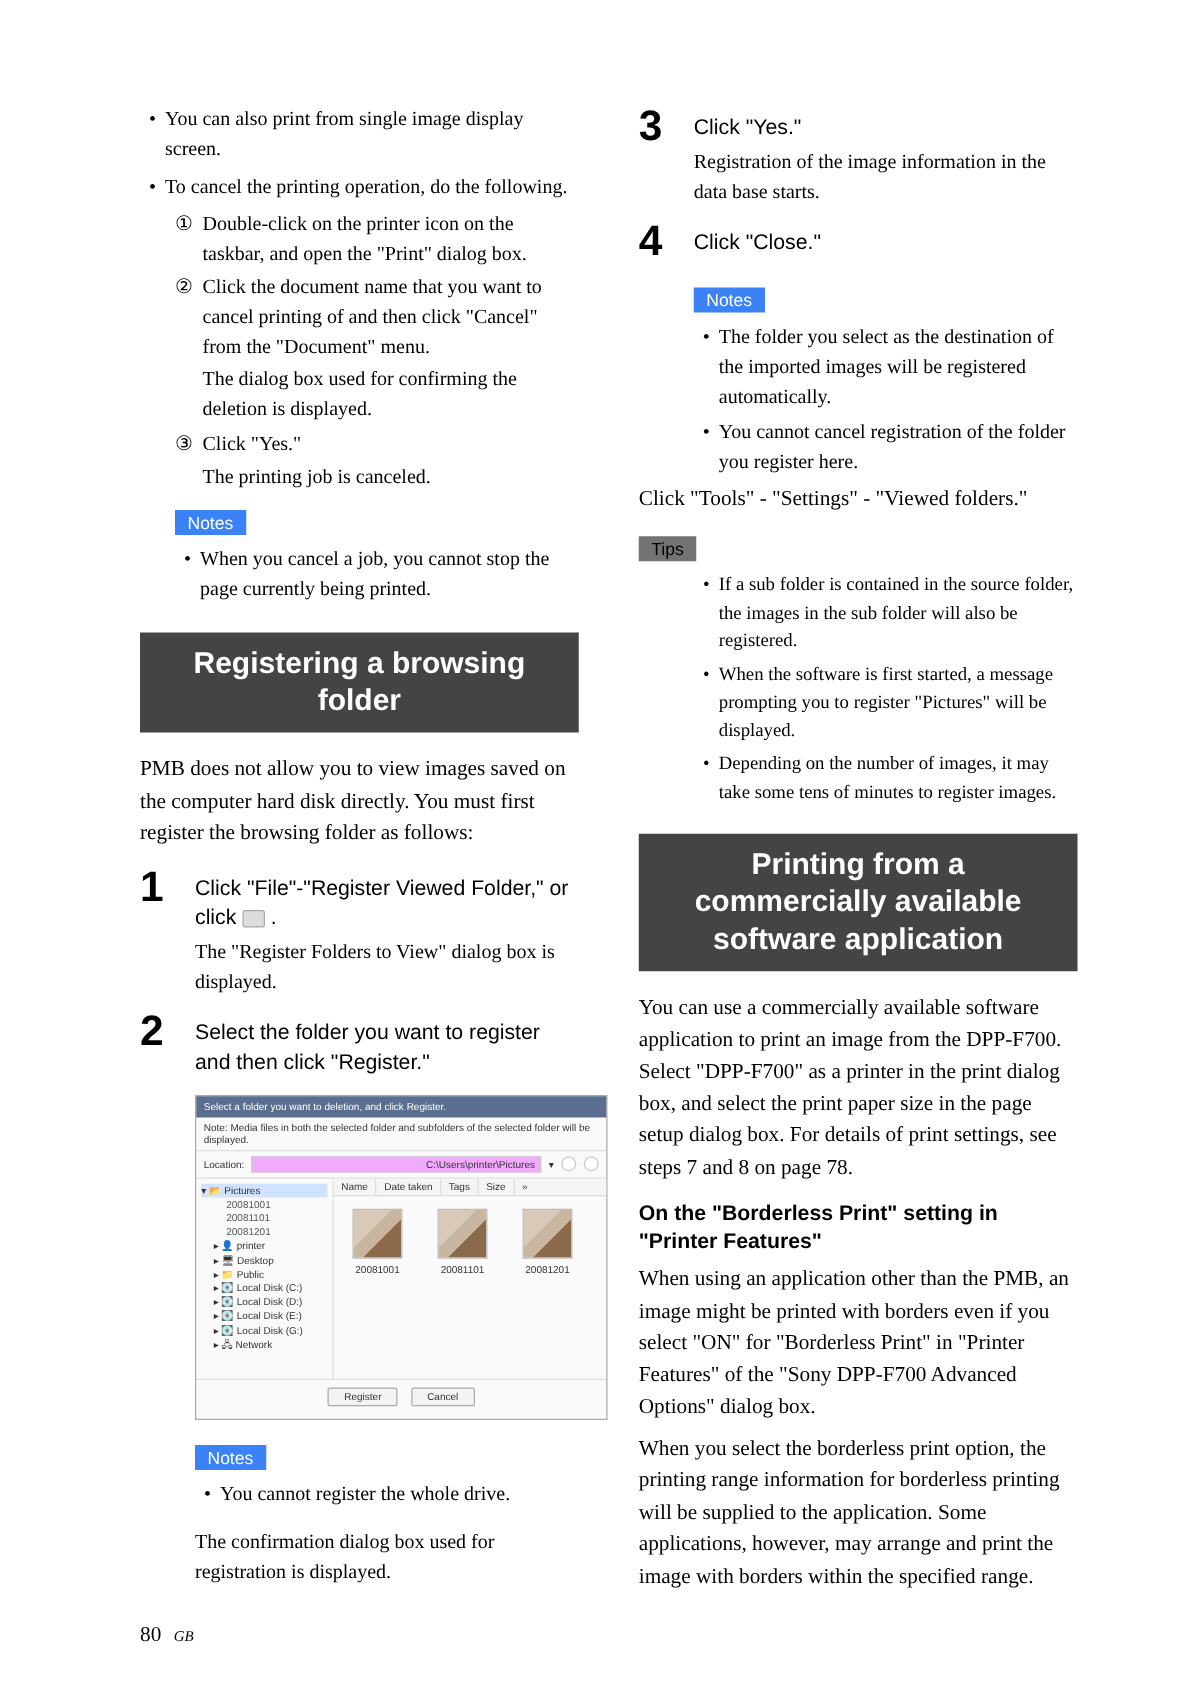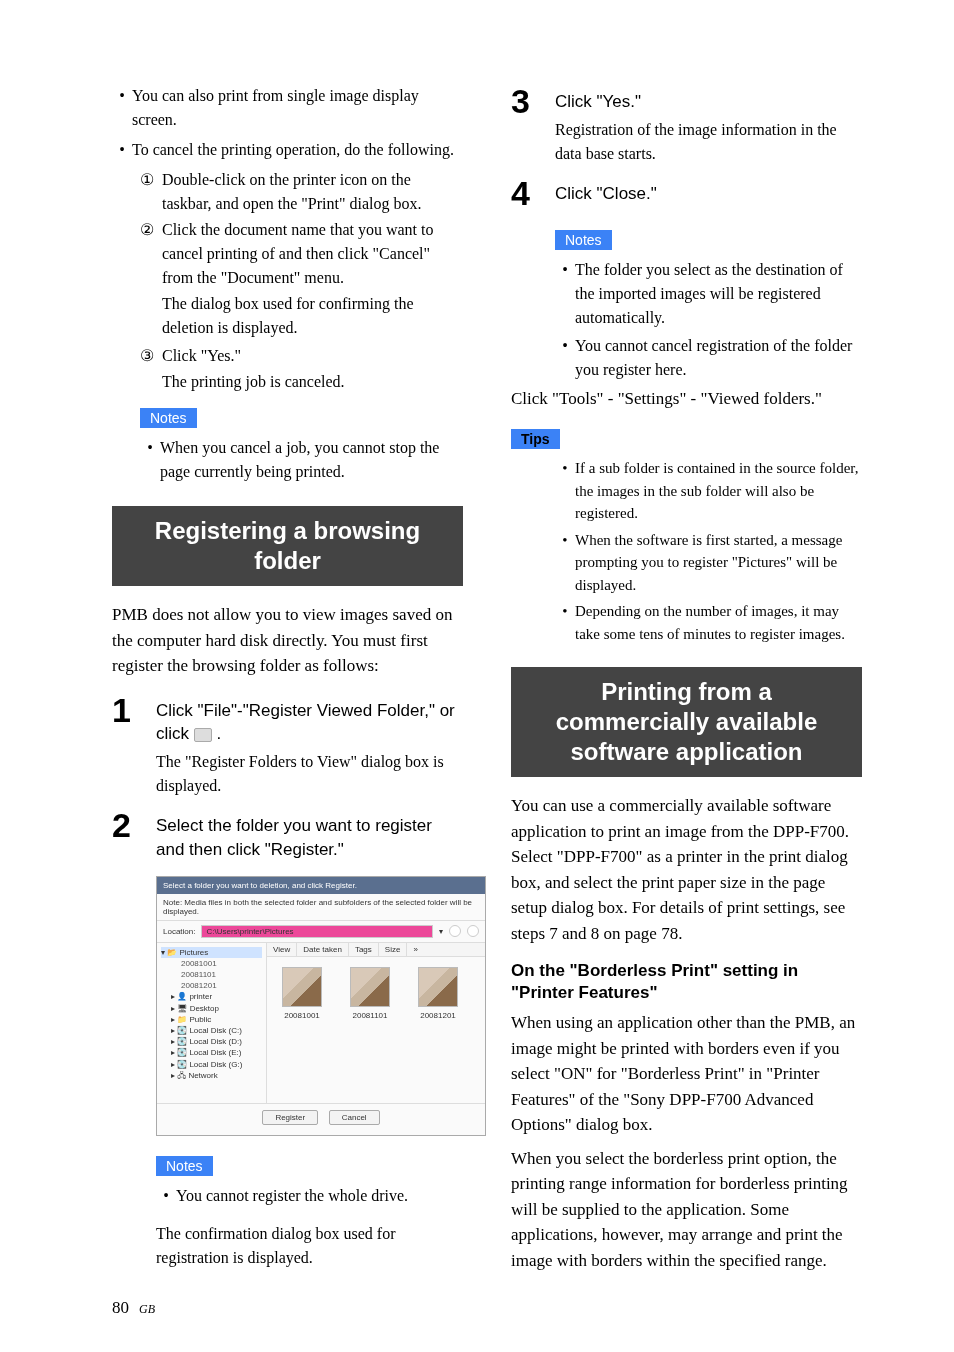--- a/index.html
+++ b/index.html
@@ -22,21 +22,21 @@
   .cont { margin-left: 50px; font-size: 16px; line-height: 1.5; margin-bottom: 4px; }
   .notes-badge, .tips-badge {
     display: inline-block;
     background: #3b82f6;
     color: #fff;
     font-family: Arial, sans-serif;
     font-size: 14px;
     padding: 2px 10px;
     margin: 10px 0 8px 28px;
   }
-  .tips-badge { color: #000; background: #3b82f6; font-weight: bold; }
+  .tips-badge { color: #000; background: #737373; font-weight: normal; }
   .notes-item { display: flex; margin-left: 28px; font-size: 16px; line-height: 1.5; margin-bottom: 4px; }
   .notes-dot { width: 20px; flex-shrink: 0; text-align: center; }
   .section-header {
     background: #444;
     color: #fff;
     font-family: Arial, sans-serif;
     font-weight: bold;
     font-size: 24px;
     padding: 10px 14px;
     margin: 22px 0 16px 0;
@@ -74,21 +74,21 @@
     font-family: Tahoma, sans-serif;
     font-size: 9px;
     color: #333;
     position: relative;
   }
   .ss-title { background: linear-gradient(#fff,#e8e8e8); border-bottom: 1px solid #ccc; padding: 3px 6px; font-size: 9px; display:flex; justify-content:space-between;}
   .ss-close { background:#c94f4f; color:#fff; padding:0 6px; border-radius:2px; font-size:8px;}
   .ss-sub { background:#5a6f8f; color:#fff; padding:4px 6px; font-size:8px; }
   .ss-note { padding:4px 6px; font-size:8px; border-bottom:1px solid #ddd;}
   .ss-loc { padding:4px 6px; font-size:8px; border-bottom:1px solid #ddd; display:flex; gap:6px; align-items:center;}
-  .ss-loc-input { flex:1; border:1px solid #ccc; padding:1px 4px; background:#ec4899;}
+  .ss-loc-input { flex:1; border:1px solid #ccc; padding:1px 4px; background:#f0abfc;text-align:right;}
   .ss-nav-btn { width:12px; height:12px; border:1px solid #ccc; border-radius:6px; background:#fff;}
   .ss-main { display:flex; height:160px; }
   .ss-tree { width:110px; border-right:1px solid #ddd; padding:4px; overflow:hidden; font-size:8px; line-height:1.4;}
   .ss-tree-item { white-space:nowrap; }
   .ss-tree-indent1 { padding-left:10px; }
   .ss-tree-indent2 { padding-left:20px; color:#555;}
   .ss-tree-active { background:#cfe3ff; }
   .ss-right { flex:1; }
   .ss-headers { display:flex; border-bottom:1px solid #ddd; font-size:8px; background:#f5f5f5;}
   .ss-headers div{ padding:2px 6px; border-right:1px solid #ddd;}
@@ -182,21 +182,21 @@
           <div class="ss-tree-item ss-tree-indent1">▸ 🖥 <span>Desktop</span></div>
           <div class="ss-tree-item ss-tree-indent1">▸ 📁 <span>Public</span></div>
           <div class="ss-tree-item ss-tree-indent1">▸ 💽 <span>Local Disk (C:)</span></div>
           <div class="ss-tree-item ss-tree-indent1">▸ 💽 <span>Local Disk (D:)</span></div>
           <div class="ss-tree-item ss-tree-indent1">▸ 💽 <span>Local Disk (E:)</span></div>
           <div class="ss-tree-item ss-tree-indent1">▸ 💽 <span>Local Disk (G:)</span></div>
           <div class="ss-tree-item ss-tree-indent1">▸ 🖧 <span>Network</span></div>
         </div>
         <div class="ss-right">
           <div class="ss-headers">
-            <div>View</div>
+            <div>Name</div>
             <div>Date taken</div>
             <div>Tags</div>
             <div>Size</div>
             <div style="flex:1;border:none;">»</div>
           </div>
           <div class="ss-thumbs">
             <div class="ss-thumb"><div class="ss-thumb-img"></div><span>20081001</span></div>
             <div class="ss-thumb"><div class="ss-thumb-img"></div><span>20081101</span></div>
             <div class="ss-thumb"><div class="ss-thumb-img"></div><span>20081201</span></div>
           </div>

